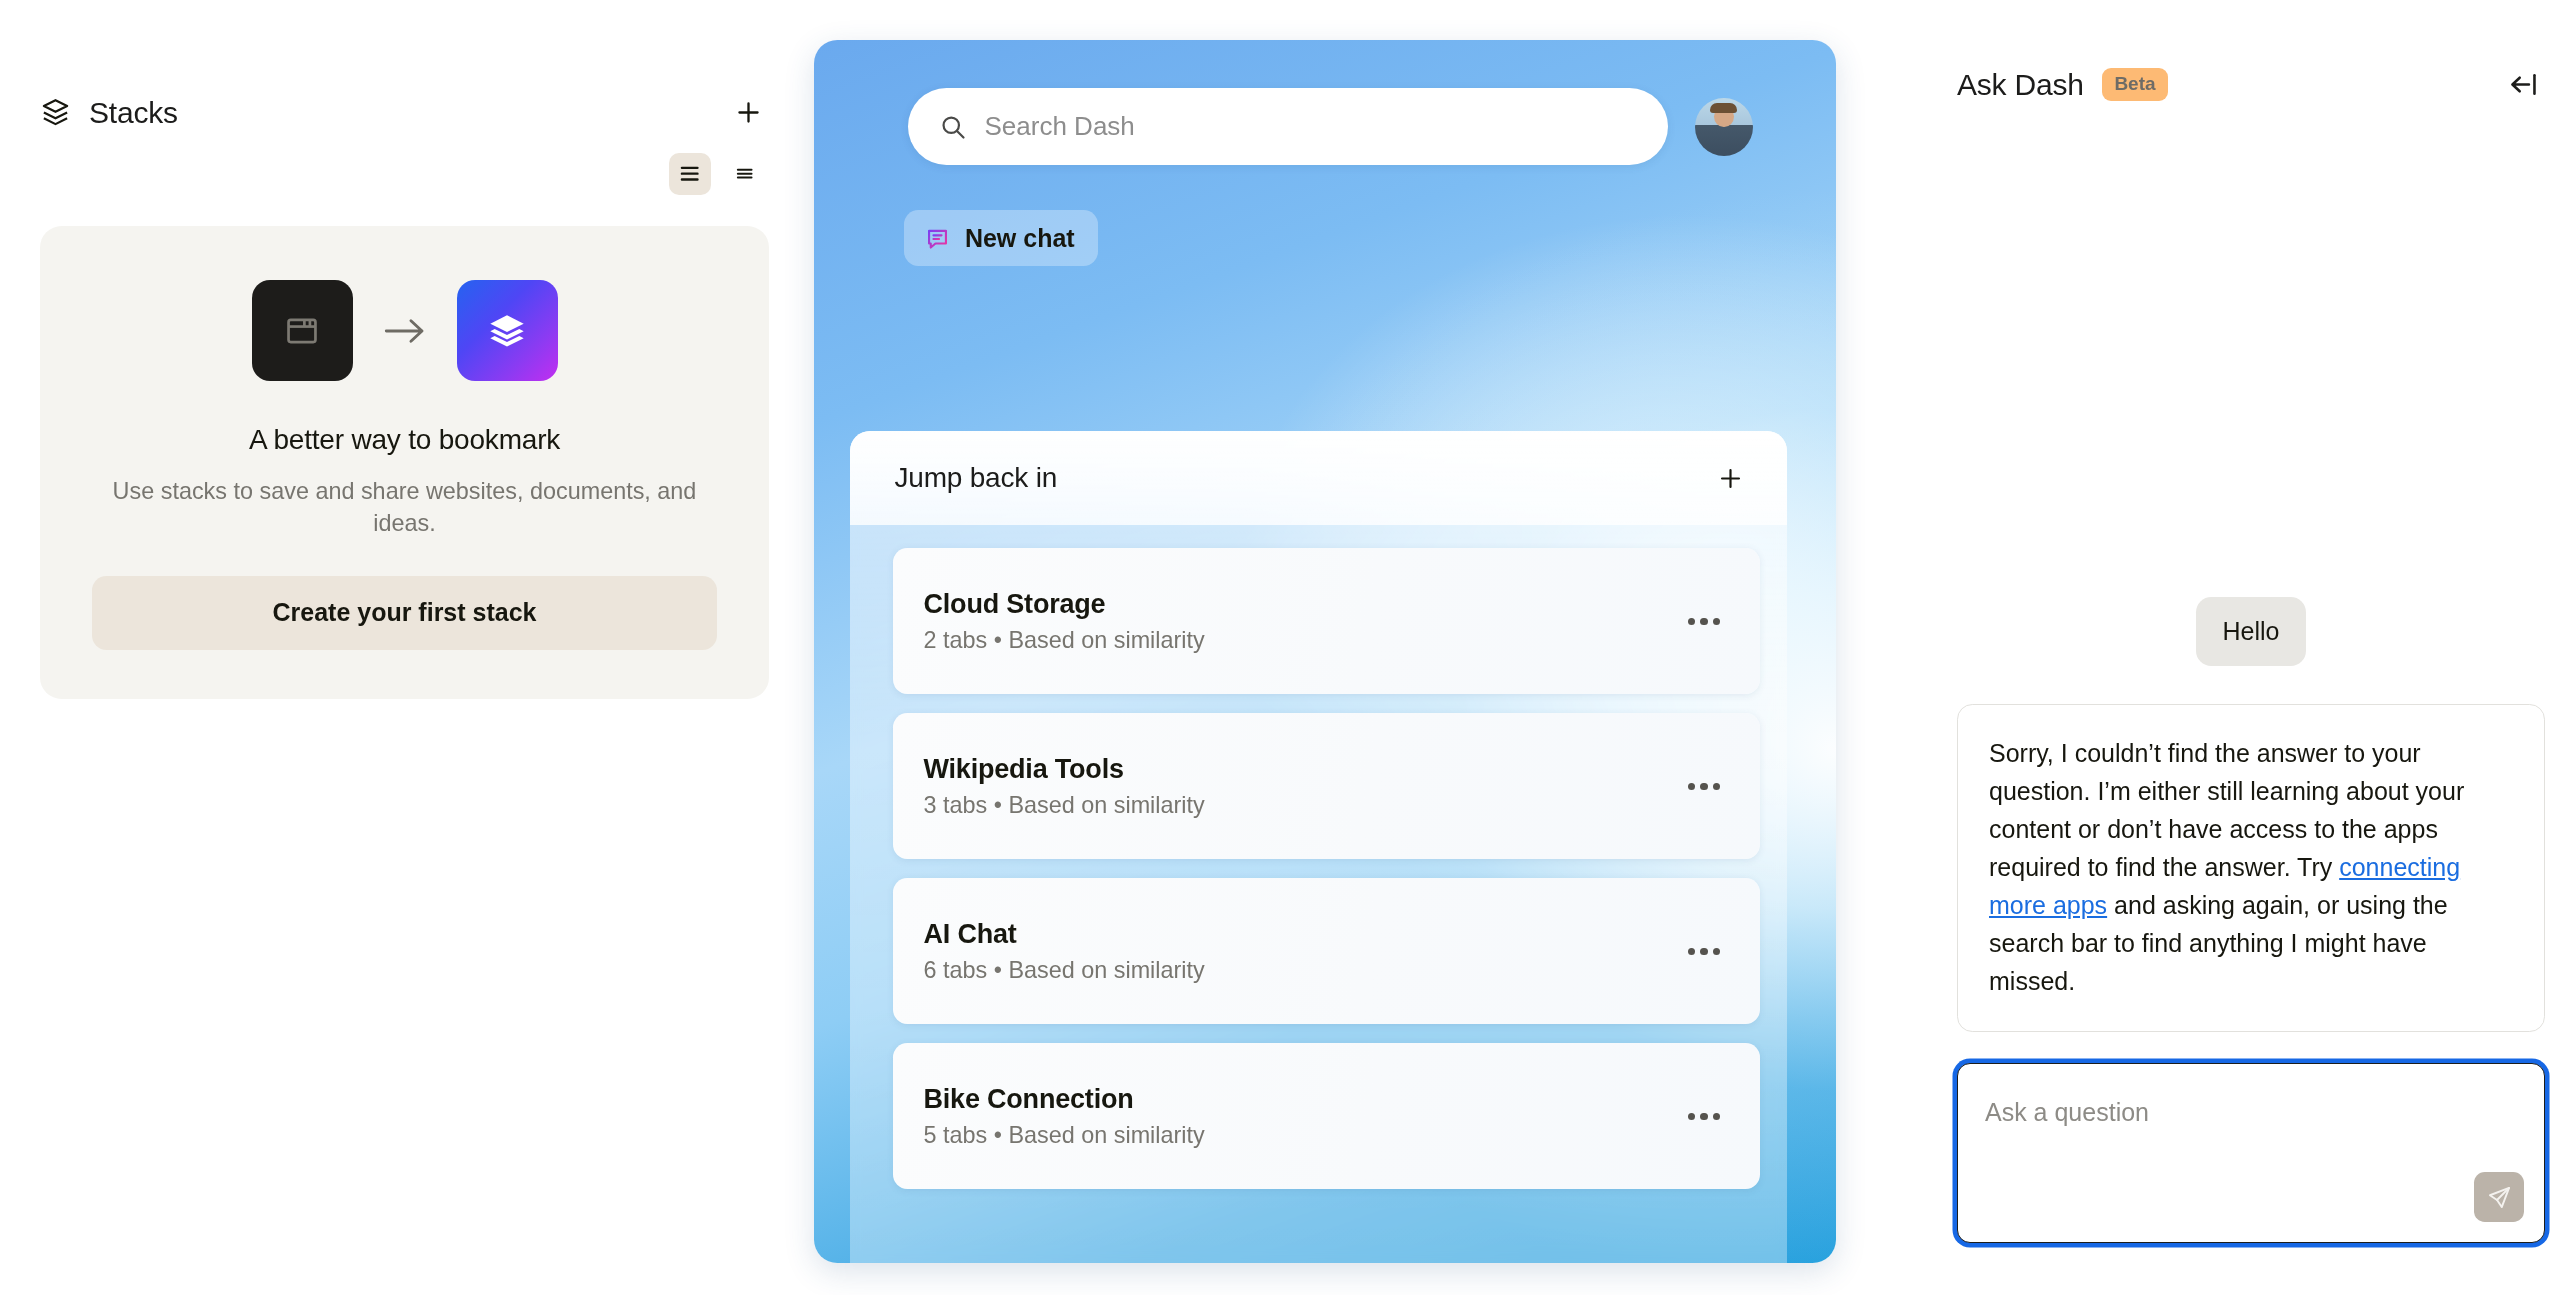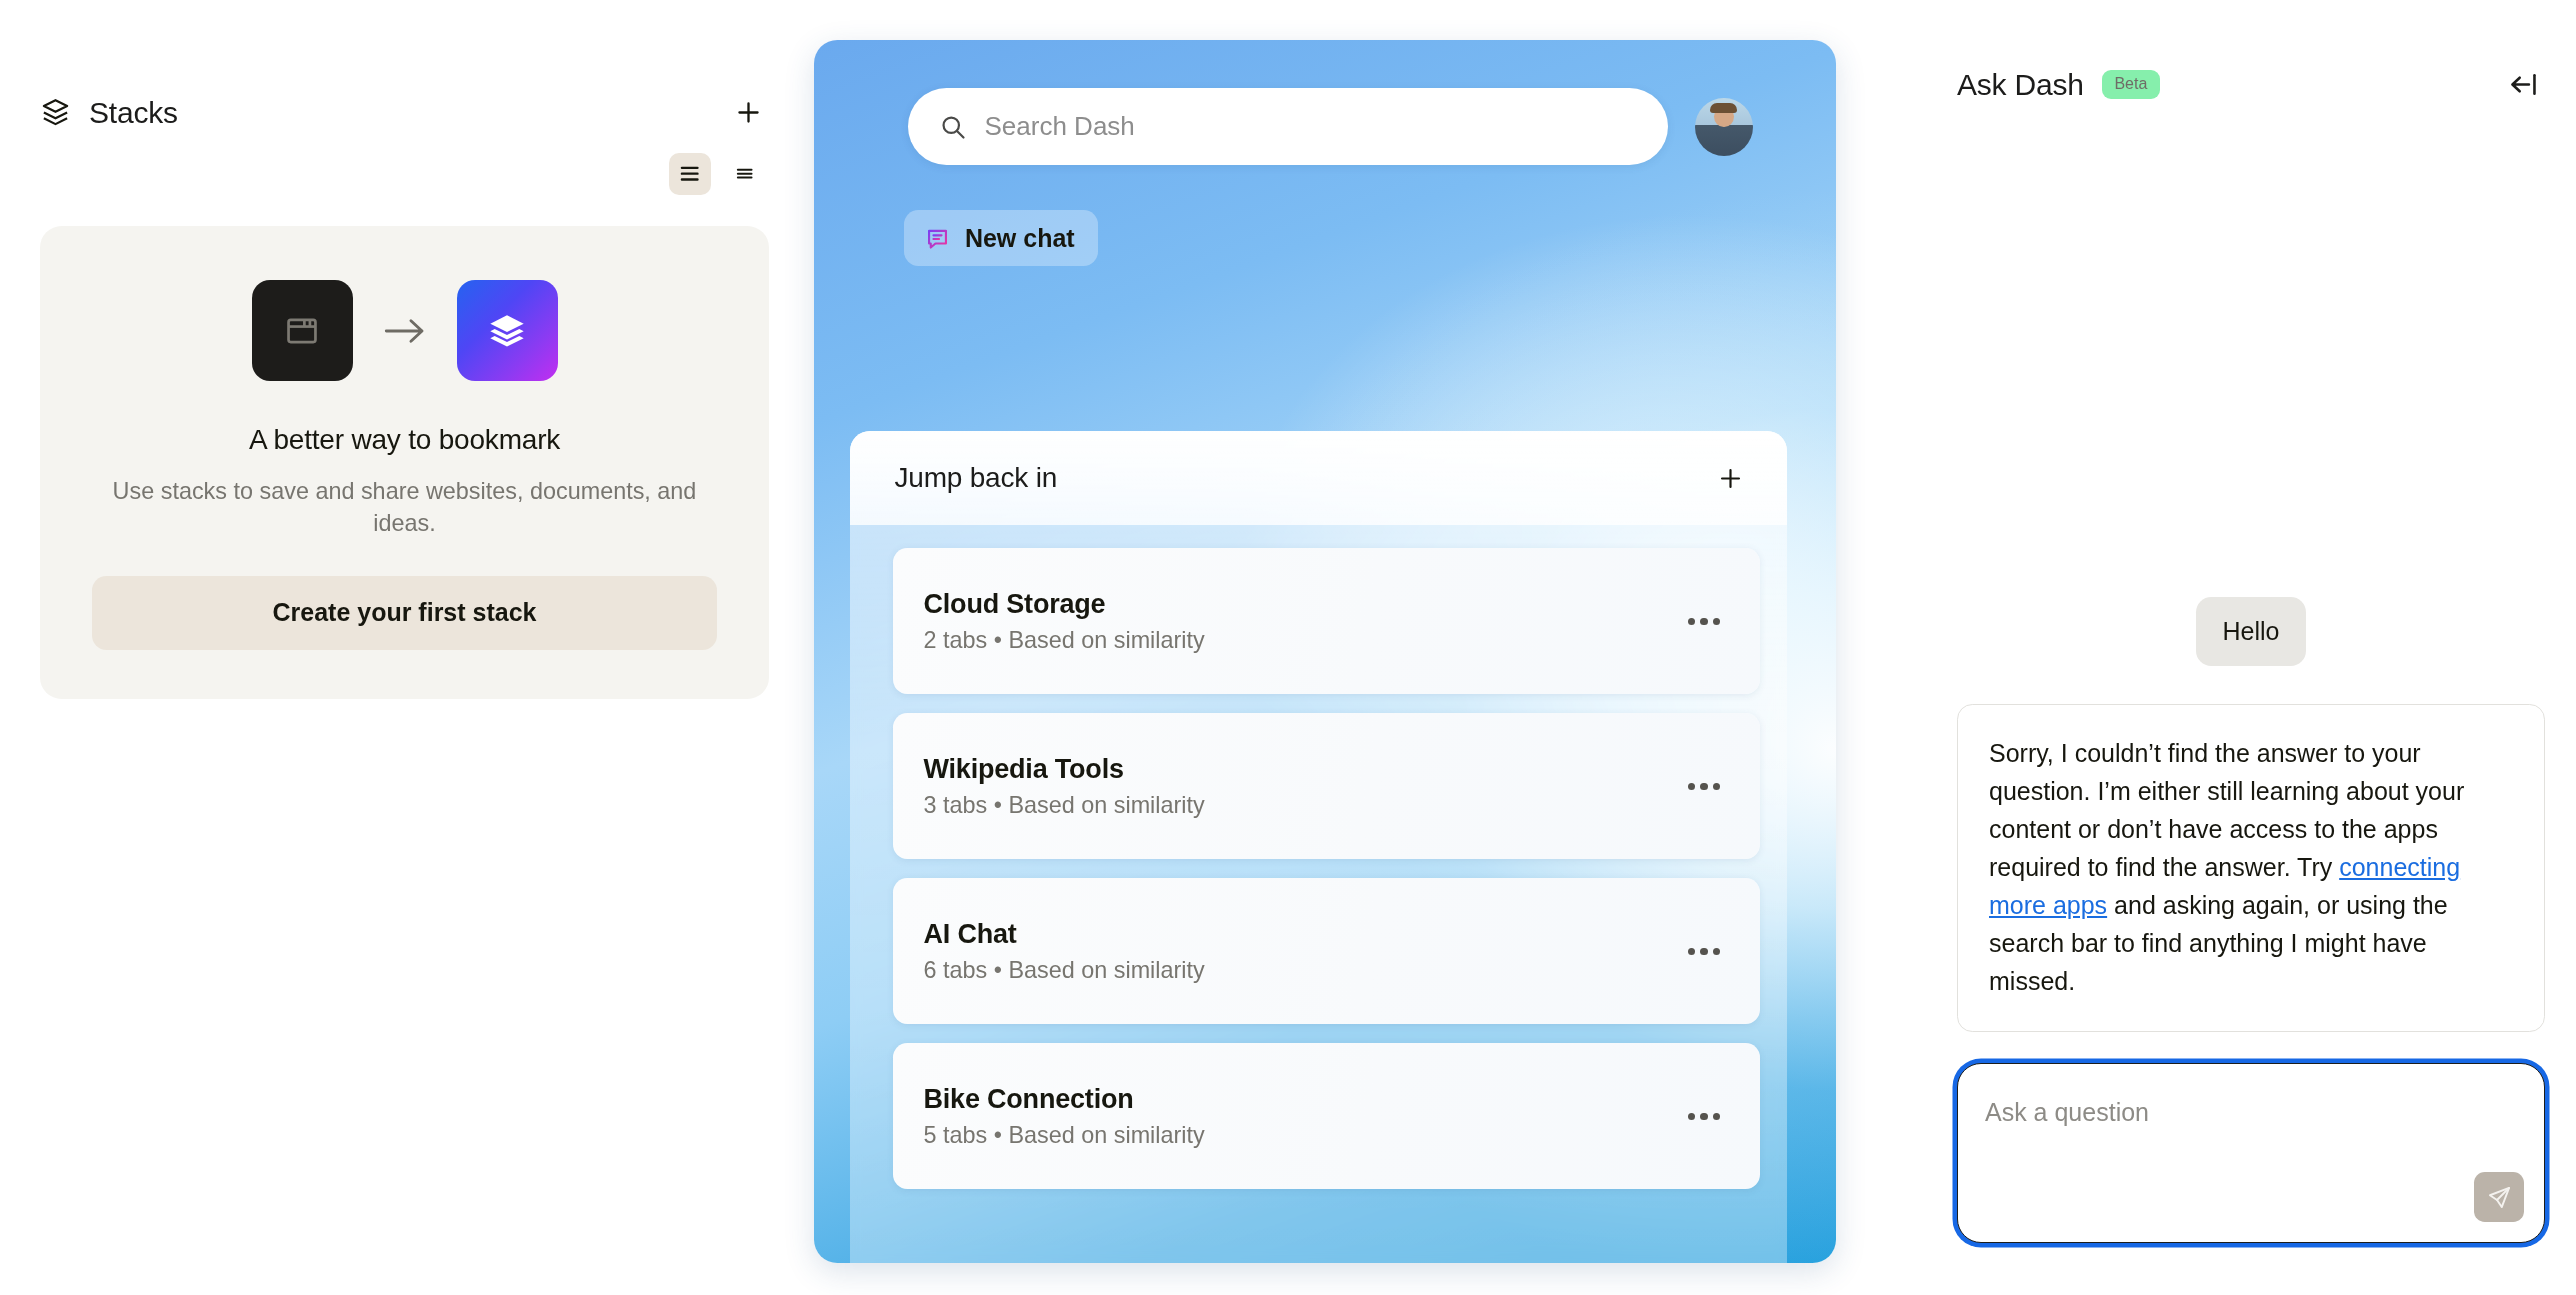--- a/index.html
+++ b/index.html
@@ -110,39 +110,39 @@
   .stack-text { display: flex; flex-direction: column; gap: 7.2px; }
   .stack-name { font-size: 27px; font-weight: bold; color: #17170f; letter-spacing: -0.2px; }
   .stack-meta { font-size: 23.4px; color: #77756f; }
   .dots-btn { margin-left: auto; width: 47px; height: 47px; display: flex; align-items: center; justify-content: center; gap: 5.4px; background: none; border: none; cursor: pointer; }
   .dots-btn i { width: 7.2px; height: 7.2px; border-radius: 50%; background: #55534e; display: block; }
 
   
   .right-pane { flex: 1 1 auto; position: relative; padding: 63px 31px 0 40px; display: flex; flex-direction: column; }
   .ask-head { display: flex; align-items: center; gap: 18px; height: 43px; }
   .ask-title { font-size: 30px; color: #1c1c1b; letter-spacing: -0.2px; }
-  .beta-badge { background: #86efac; color: #6f6c66; font-size: 16px; border-radius: 9px; padding: 5.4px 12.6px 6.3px 12.6px; }
+  .beta-badge { background: #fdba74; color: #6f6c66; font-size: 19px; border-radius: 9px; padding: 5.4px 12.6px 6.3px 12.6px; font-weight: bold; }
   .collapse-btn { margin-left: auto; width: 43px; height: 43px; display: flex; align-items: center; justify-content: center; background: none; border: none; cursor: pointer; }
   .collapse-btn svg { width: 32px; height: 29px; display: block; }
 
   .chat-area { flex: 1 1 auto; display: flex; flex-direction: column; align-items: center; justify-content: flex-end; padding-bottom: 31px; }
   .user-bubble {
     background: #e8e7e3; border-radius: 15.3px; padding: 20px 27px;
     font-size: 25px; color: #17170f; margin-bottom: 38px;
   }
   .bot-bubble {
     width: 100%; background: #ffffff; border: 1.8px solid #e2e1dd; border-radius: 15.3px;
     padding: 29px 31px 31px 31px;
     font-size: 25px; line-height: 1.52; color: #17170f;
   }
   .bot-link { color: #1a6de0; text-decoration: underline; cursor: pointer; }
 
   .composer {
     position: relative; height: 180px; margin-bottom: 52px;
-    background: #ffffff; border: 1.8px solid #1d1d1b; border-radius: 24px;
+    background: #ffffff; border: 1.8px solid #1d1d1b; border-radius: 13px;
     box-shadow: 0 0 0 4.5px #1768e5;
   }
   .composer-ph { position: absolute; left: 27px; top: 34px; font-size: 25px; color: #8d8b86; }
   .send-btn {
     position: absolute; right: 20px; bottom: 20px;
     width: 50px; height: 50px; border-radius: 10.8px;
     background: #bbb3a9; border: none; cursor: pointer;
     display: flex; align-items: center; justify-content: center;
   }
   .send-btn svg { width: 27px; height: 27px; display: block; }

